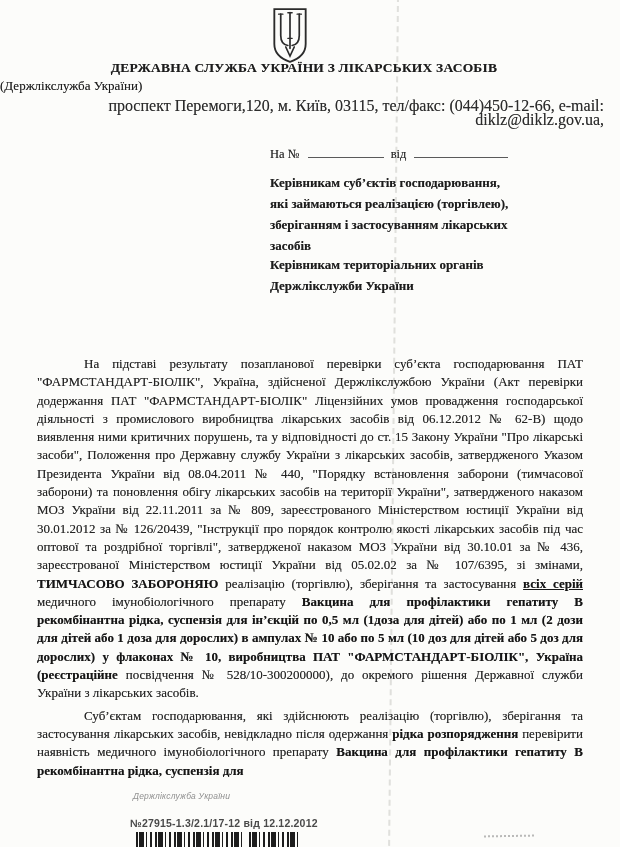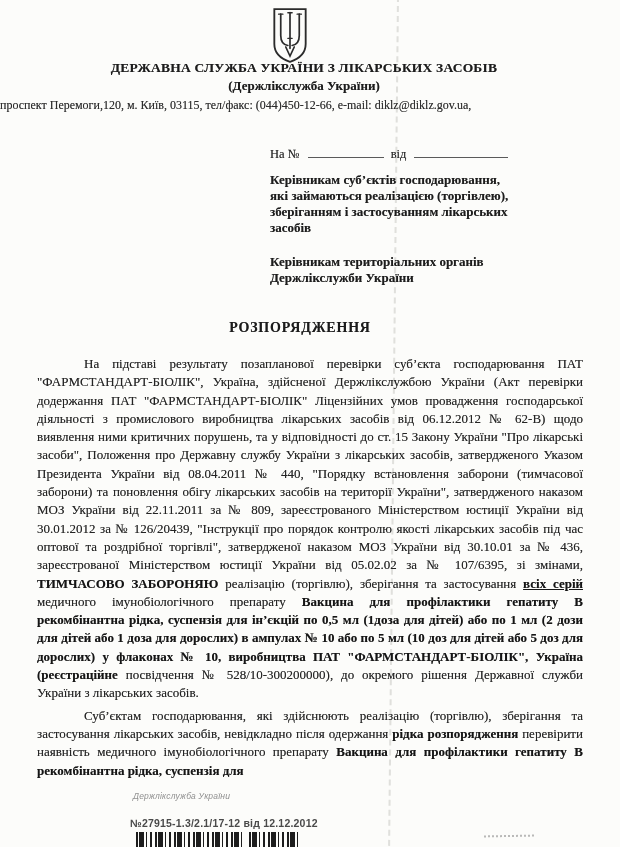--- a/index.html
+++ b/index.html
@@ -14,34 +14,34 @@
     position:absolute;left:397px;top:-4px;height:870px;width:0;
     border-left:2px dashed rgba(140,140,132,.25);
     transform:rotate(.6deg);transform-origin:top left;
   }
   .emblem{position:absolute;left:267px;top:7px;width:46px;height:57px;}
   .org-name{
     position:absolute;top:60px;left:0;width:608px;text-align:center;
     font-weight:bold;font-size:13.5px;letter-spacing:.2px;color:#1c1c1c;
   }
   .org-short{
-    position:absolute;top:78px;left:0;width:608px;text-align:center;
-    font-weight:bold;font-size:13px;color:#1c1c1c;
+    position:absolute;top:78px;left:0;width:608px;text-align:left;
+    font-weight:normal;font-size:13px;color:#1c1c1c;
   }
   .address{
-    position:absolute;top:99px;left:0;width:604px;text-align:left;
-    font-size:12px;line-height:13.5px;color:#2c2c2c;
+    position:absolute;top:99px;left:0;width:604px;text-align:right;
+    font-size:16px;line-height:13.5px;color:#2c2c2c;
   }
   .ref-line{position:absolute;top:145px;left:270px;font-size:12.5px;color:#2a2a2a;font-family:Liberation Serif, serif;}
   .blank{display:inline-block;border-bottom:1px solid #5a5a5a;height:12px;vertical-align:baseline;}
   .blank-number{width:76px;margin:0 7px 0 8px;}
   .blank-date{width:94px;margin-left:8px;}
   .recipient{
     position:absolute;left:270px;width:258px;font-weight:bold;
-    font-size:13px;line-height:16px;white-space:pre-line;color:#1d1d1d;
+    font-size:13px;line-height:21px;white-space:pre-line;color:#1d1d1d;
   }
   .recipient-1{top:172px;}
   .recipient-2{top:254px;}
   .doc-title{
     position:absolute;top:320px;left:0;width:600px;text-align:center;
     font-weight:bold;font-size:14px;letter-spacing:.8px;color:#1b1b1b;
   }
   .body-text{
     position:absolute;top:351px;left:33px;width:554px;
     font-size:13px;line-height:18.3px;text-align:justify;color:#242424;
@@ -89,21 +89,20 @@
     <span>На №</span><span class="blank blank-number"></span><span>від</span><span class="blank blank-date"></span>
   </div>
 
   <div class="recipient recipient-1">Керівникам суб’єктів господарювання,
 які займаються реалізацією (торгівлею),
 зберіганням і застосуванням лікарських
 засобів</div>
   <div class="recipient recipient-2">Керівникам територіальних органів
 Держлікслужби України</div>
 
-  <div class="doc-title">РОЗПОРЯДЖЕННЯ</div>
 
   <div class="body-text">
     <p><span>На підставі результату позапланової перевірки суб’єкта господарювання ПАТ "ФАРМСТАНДАРТ-БІОЛІК", Україна, здійсненої Держлікслужбою України (Акт перевірки додержання ПАТ "ФАРМСТАНДАРТ-БІОЛІК" Ліцензійних умов провадження господарської діяльності з промислового виробництва лікарських засобів від 06.12.2012 № 62-В) щодо виявлення ними критичних порушень, та у відповідності до ст. 15 Закону України "Про лікарські засоби", Положення про Державну службу України з лікарських засобів, затвердженого Указом Президента України від 08.04.2011 № 440, "Порядку встановлення заборони (тимчасової заборони) та поновлення обігу лікарських засобів на території України", затвердженого наказом МОЗ України від 22.11.2011 за № 809, зареєстрованого Міністерством юстиції України від 30.01.2012 за № 126/20439, "Інструкції про порядок контролю якості лікарських засобів під час оптової та роздрібної торгівлі", затвердженої наказом МОЗ України від 30.10.01 за № 436, зареєстрованої Міністерством юстиції України від 05.02.02 за № 107/6395, зі змінами, </span><span class="b">ТИМЧАСОВО ЗАБОРОНЯЮ</span><span> реалізацію (торгівлю), зберігання та застосування </span><span class="b u">всіх серій</span><span> медичного імунобіологічного препарату </span><span class="b">Вакцина для профілактики гепатиту В рекомбінантна рідка, суспензія для ін’єкцій по 0,5 мл (1доза для дітей) або по 1 мл (2 дози для дітей або 1 доза для дорослих) в ампулах № 10 або по 5 мл (10 доз для дітей або 5 доз для дорослих) у флаконах № 10, виробництва ПАТ "ФАРМСТАНДАРТ-БІОЛІК", Україна (реєстраційне</span><span> посвідчення № 528/10-300200000), до окремого рішення Державної служби України з лікарських засобів.</span></p>
     <p><span>Суб’єктам господарювання, які здійснюють реалізацію (торгівлю), зберігання та застосування лікарських засобів, невідкладно після одержання </span><span class="b">рідка розпорядження</span><span> перевірити наявність медичного імунобіологічного препарату </span><span class="b">Вакцина для профілактики гепатиту В рекомбінантна рідка, суспензія для</span></p>
   </div>
 
   <div class="stamp">
     <div class="stamp-org">Держлікслужба України</div>
     <div class="stamp-number">№27915-1.3/2.1/17-12 від 12.12.2012</div>
     <div class="barcode">

